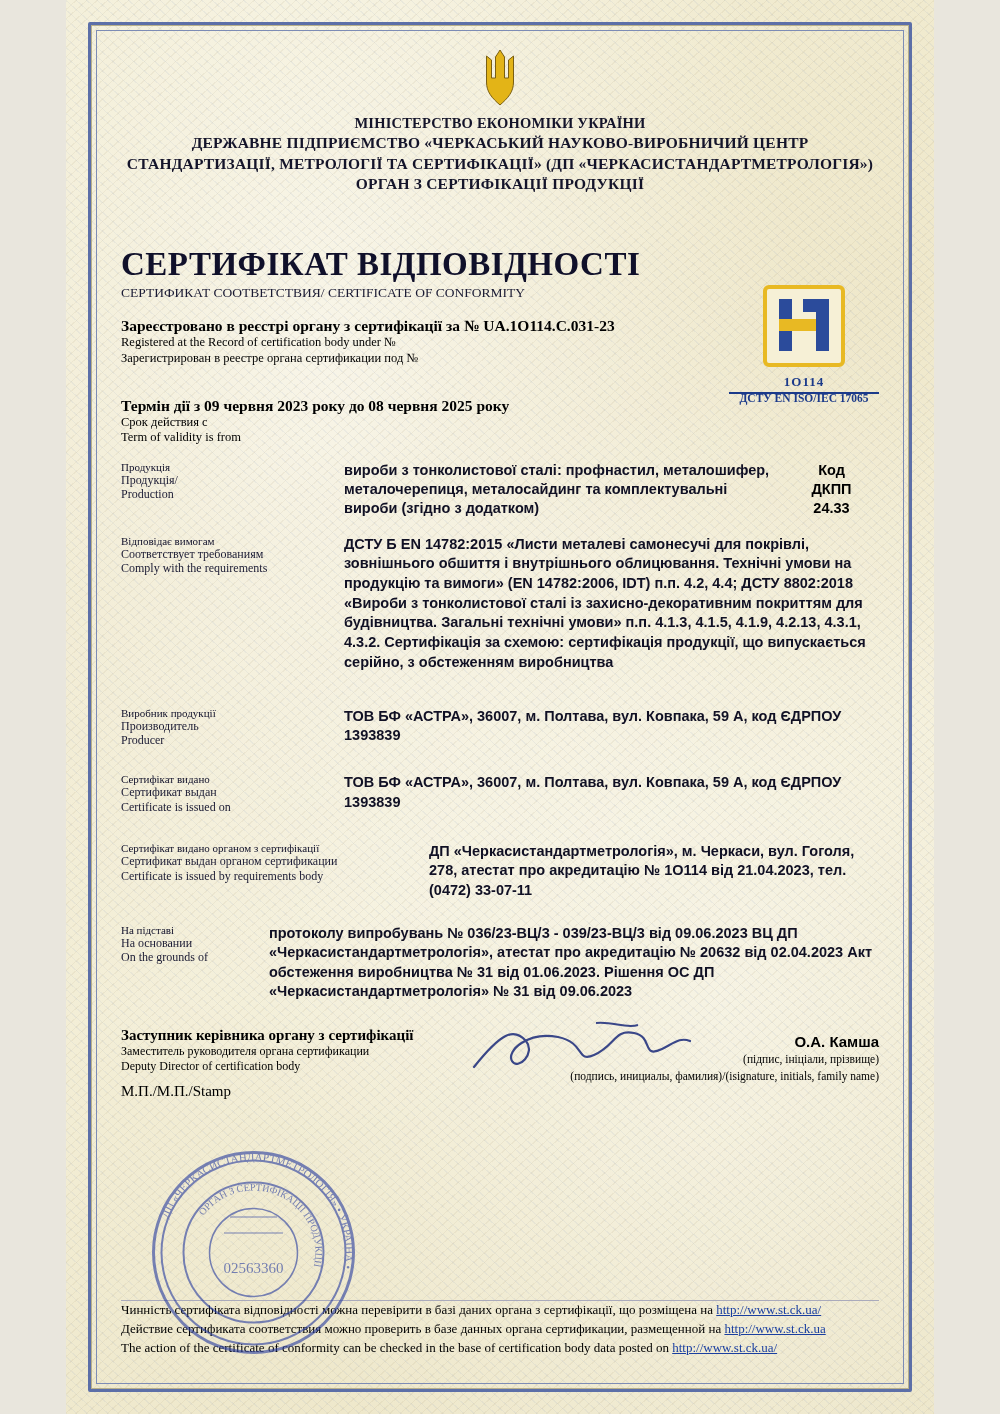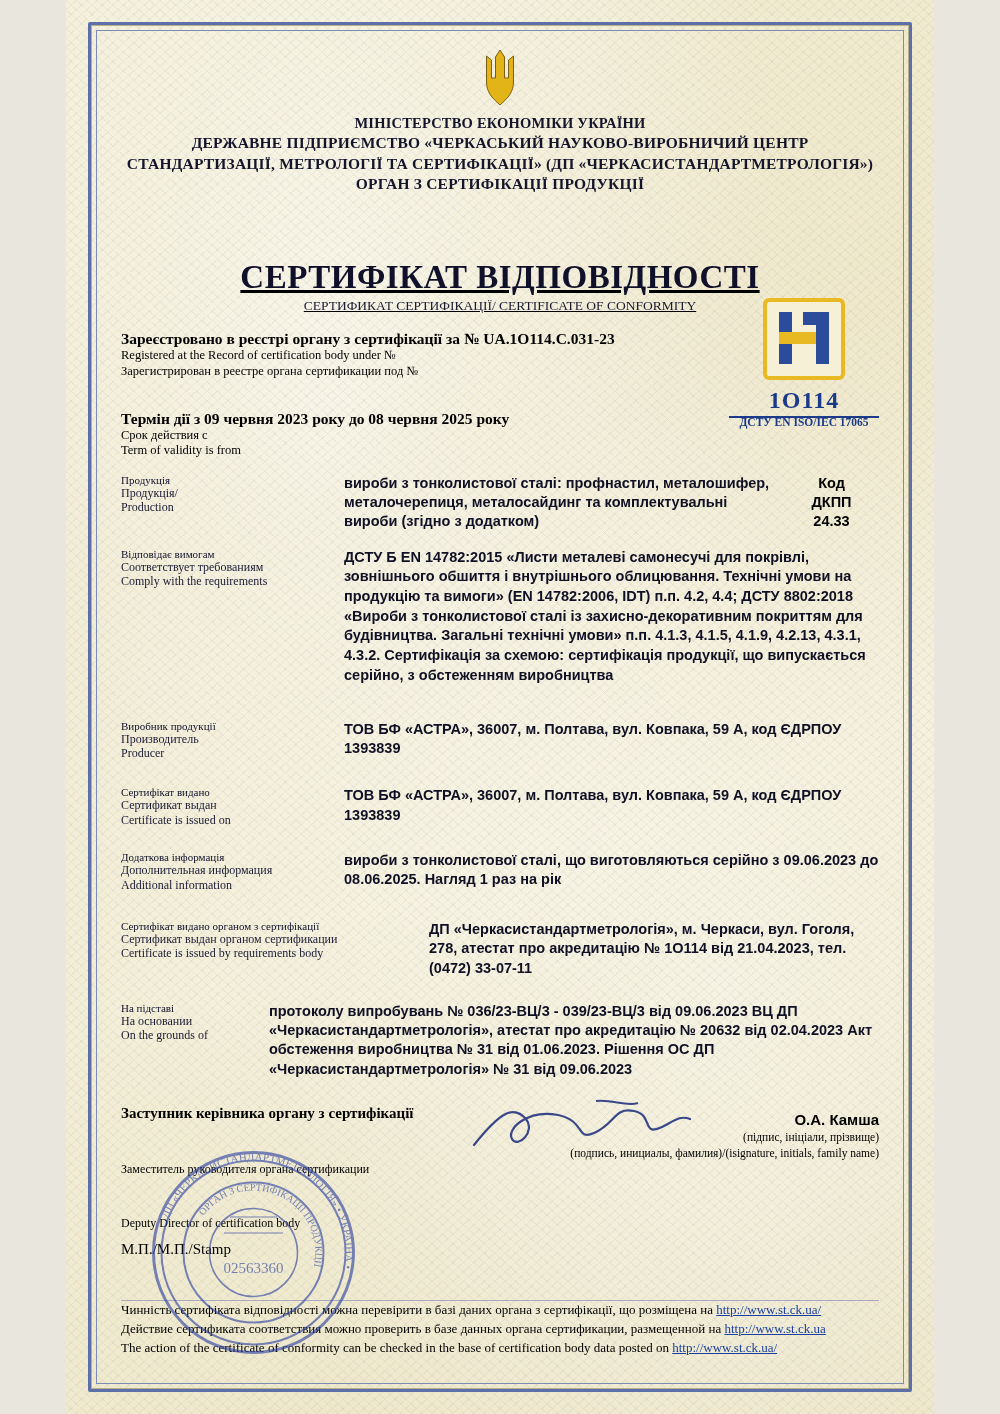--- a/index.html
+++ b/index.html
@@ -29,40 +29,40 @@
     content:"";position:absolute;inset:5px;border:1px solid #7d8cb5;
   }
   .inner{position:absolute;left:55px;top:48px;right:55px;bottom:48px;}
 
   .trident{width:44px;height:60px;margin:0 auto;display:block;}
 
   .org{ text-align:center;margin-top:6px;line-height:1.32; }
   .org div{font-weight:bold;font-size:15.5px;color:#14142a;letter-spacing:.2px;}
   .org div.l1{font-size:14.5px;}
 
-  .title{text-align:center;margin-top:65px;text-decoration:underline;}
+  .title{text-align:left;margin-top:52px;}
   .title .t1{font-size:33px;font-weight:bold;letter-spacing:.5px;color:#10102a;}
   .title .t2{font-size:13.5px;margin-top:2px;color:#1a1a33;}
 
   .hblock{position:relative;margin-top:16px;}
   .reg-line{font-weight:bold;font-size:15.5px;}
   .reg-sub{font-size:12.5px;line-height:1.25;}
 
   .logo{
     position:absolute;right:0;top:-32px;width:150px;text-align:center;
   }
   .logo .mark{
     width:74px;height:74px;margin:0 auto;border:4px solid #e8b923;border-radius:6px;
     position:relative;background:#f6f0d6;
   }
   .logo .mark .bar-l{position:absolute;left:12px;top:10px;width:13px;height:52px;background:#2b4b9b;}
   .logo .mark .bar-r{position:absolute;right:12px;top:10px;width:13px;height:52px;background:#2b4b9b;}
   .logo .mark .bar-mid{position:absolute;left:12px;top:30px;width:49px;height:12px;background:#e8b923;}
   .logo .mark .hook{position:absolute;right:12px;top:10px;width:26px;height:13px;background:#2b4b9b;border-radius:0 8px 0 0;}
-  .logo .num{margin-top:7px;font-size:24px;font-weight:bold;color:#1b3a8a;letter-spacing:1px;}
+  .logo .num{margin-top:7px;font-size:13px;font-weight:bold;color:#1b3a8a;letter-spacing:1px;}
   .logo .std{font-size:11.5px;font-weight:bold;color:#1b3a8a;margin-top:-2px;}
   .logo .rule{border-top:2px solid #1b3a8a;margin:2px 0 0 0;}
 
   .term{margin-top:30px;}
   .term .l1{font-weight:bold;font-size:15.5px;}
   .term .l2,.term .l3{font-size:12.5px;line-height:1.2;}
 
   .row{display:flex;margin-top:16px;}
   .row .lab{width:215px;flex:0 0 215px;padding-right:8px;}
   .row .lab .b{font-weight:normal;font-size:11px;color:#10102a;}
@@ -70,21 +70,21 @@
   .row .val{flex:1;font-family:"Liberation Sans", sans-serif;font-weight:bold;font-size:14.5px;line-height:1.33;color:#101024;}
   .row .code{width:95px;flex:0 0 95px;text-align:center;font-family:"Liberation Sans", sans-serif;font-weight:bold;font-size:14.5px;line-height:1.33;}
 
   .row.tight .val{line-height:1.36;}
   .row2 .lab{width:300px;flex:0 0 300px;}
   .row3 .lab{width:140px;flex:0 0 140px;}
 
   .sign{display:flex;margin-top:26px;position:relative;}
   .sign .lab{width:330px;flex:0 0 330px;}
   .sign .lab .b{font-weight:bold;font-size:15px;}
-  .sign .lab .s{font-size:12px;line-height:1.2;margin-top:40px;}
+  .sign .lab .s{font-size:12px;line-height:1.2;}
   .sign .right{flex:1;text-align:right;padding-top:6px;}
   .sign .name{font-family:"Liberation Sans", sans-serif;font-weight:bold;font-size:15px;}
   .sign .cap{font-size:11.5px;line-height:1.25;margin-top:2px;}
   .stamp-label{margin-top:10px;font-size:15px;}
 
   .sig-scribble{position:absolute;left:345px;top:-12px;width:230px;height:70px;opacity:.85;}
 
   .stamp{
     position:absolute;left:80px;top:1145px;width:215px;height:215px;
     opacity:.62;pointer-events:none;
@@ -110,21 +110,21 @@
 
     <div class="org">
       <div class="l1">МІНІСТЕРСТВО ЕКОНОМІКИ УКРАЇНИ</div>
       <div>ДЕРЖАВНЕ ПІДПРИЄМСТВО «ЧЕРКАСЬКИЙ НАУКОВО-ВИРОБНИЧИЙ ЦЕНТР</div>
       <div>СТАНДАРТИЗАЦІЇ, МЕТРОЛОГІЇ ТА СЕРТИФІКАЦІЇ» (ДП «ЧЕРКАСИСТАНДАРТМЕТРОЛОГІЯ»)</div>
       <div>ОРГАН З СЕРТИФІКАЦІЇ ПРОДУКЦІЇ</div>
     </div>
 
     <div class="title">
       <div class="t1">СЕРТИФІКАТ ВІДПОВІДНОСТІ</div>
-      <div class="t2">СЕРТИФИКАТ СЕРТИФІКАЦІЇ/ CERTIFICATE OF CONFORMITY</div>
+      <div class="t2">СЕРТИФИКАТ СООТВЕТСТВИЯ/ CERTIFICATE OF CONFORMITY</div>
     </div>
 
     <div class="hblock">
       <div class="logo">
         <div class="mark">
           <div class="bar-l"></div>
           <div class="bar-mid"></div>
           <div class="bar-r"></div>
           <div class="hook"></div>
         </div>
@@ -178,28 +178,20 @@
 
     <div class="row" style="margin-top:26px">
       <div class="lab">
         <div class="b">Сертифікат видано</div>
         <div class="s">Сертификат выдан</div>
         <div class="s">Certificate is issued on</div>
       </div>
       <div class="val">ТОВ БФ «АСТРА», 36007, м. Полтава, вул. Ковпака, 59 А, код ЄДРПОУ 1393839</div>
     </div>
 
-    <div class="row" style="margin-top:24px">
-      <div class="lab">
-        <div class="b">Додаткова інформація</div>
-        <div class="s">Дополнительная информация</div>
-        <div class="s">Additional information</div>
-      </div>
-      <div class="val">вироби з тонколистової сталі, що виготовляються серійно з 09.06.2023 до 08.06.2025. Нагляд 1 раз на рік</div>
-    </div>
 
     <div class="row row2" style="margin-top:28px">
       <div class="lab">
         <div class="b">Сертифікат видано органом з сертифікації</div>
         <div class="s">Сертификат выдан органом сертификации</div>
         <div class="s">Certificate is issued by requirements body</div>
       </div>
       <div class="val">ДП «Черкасистандартметрологія», м. Черкаси, вул. Гоголя, 278, атестат про акредитацію № 1О114 від 21.04.2023, тел. (0472) 33-07-11</div>
     </div>
 

